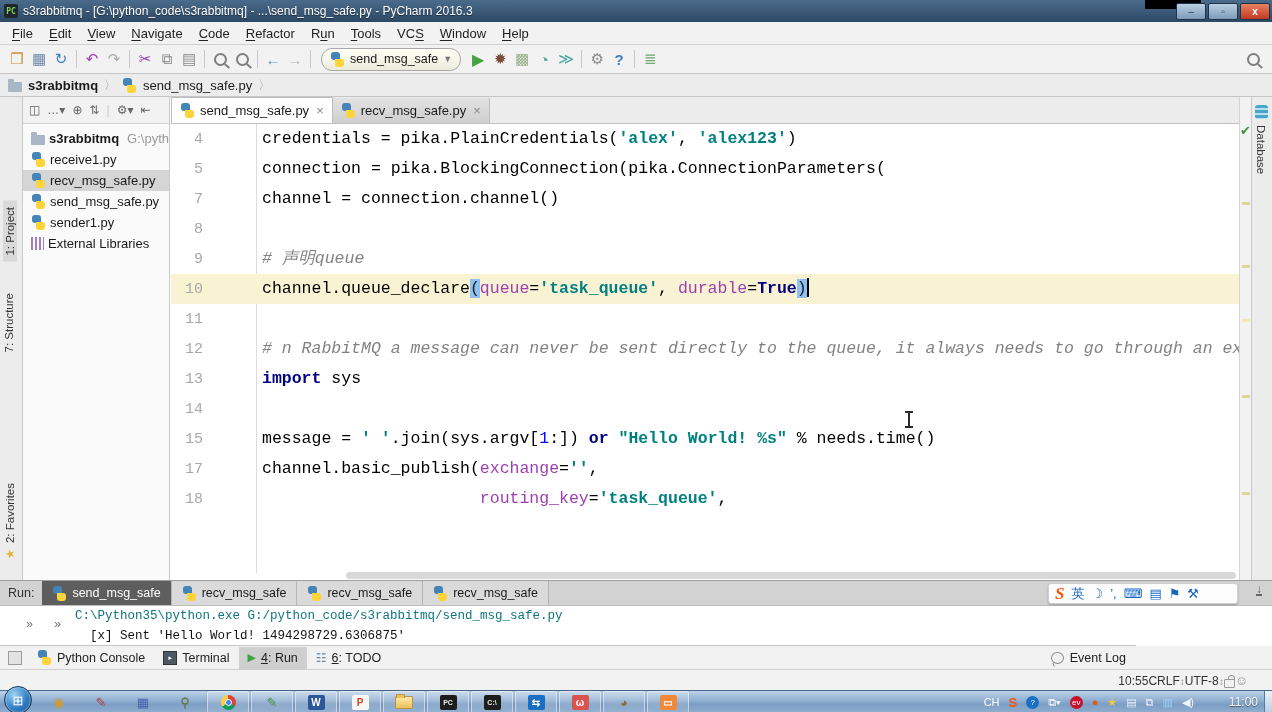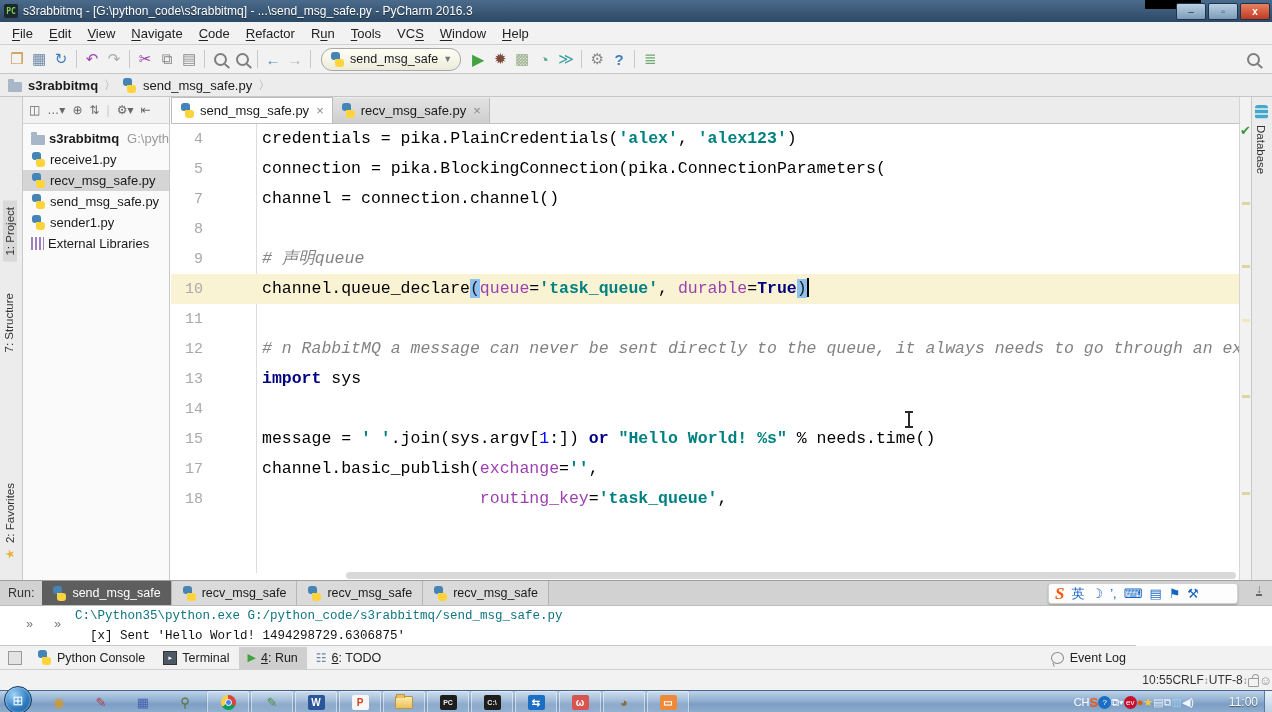--- a/index.html
+++ b/index.html
@@ -102,37 +102,37 @@
   .bwin.active{background:#cfcfcf;}
   .bico-term{width:12px;height:12px;background:#4d5a66;border:1px solid #333;color:#fff;font-size:7px;display:flex;align-items:center;justify-content:center;}
   .bico-run{color:#3fa33f;font-size:11px;}
   .bico-todo{color:#6b87a8;font-size:12px;}
   #eventlog{position:absolute;right:10px;display:flex;align-items:center;gap:6px;font-size:12.5px;color:#222;}
   .balloon{width:11px;height:10px;border:1.5px solid #8a8a8a;border-radius:50%;position:relative;}
   .balloon::after{content:'';position:absolute;bottom:-3px;left:1px;width:4px;height:4px;border-left:1.5px solid #8a8a8a;transform:rotate(-20deg);}
   #toolsq{width:12px;height:12px;border:1px solid #9a9a9a;background:#e3e3e3;margin:0 6px 0 8px;}
   
   #statusbar{position:absolute;left:0;top:669px;width:1272px;height:21px;background:#f2f2f2;border-top:1px solid #cfcfcf;display:flex;align-items:center;box-sizing:border-box;font-size:12px;color:#333;}
-  #statusbar .right{position:absolute;right:0;display:flex;align-items:center;}
+  #statusbar .right{position:absolute;right:24px;display:flex;align-items:flex-end;}
   .updn{color:#8a8a8a;font-size:10px;}
   .lockico{width:9px;height:7px;border:1.5px solid #9a9a9a;border-radius:1px;position:relative;margin-top:4px;}
   .lockico::before{content:'';position:absolute;top:-5px;left:3px;width:5px;height:4px;border:1.5px solid #9a9a9a;border-bottom:none;border-radius:4px 4px 0 0;}
   .hector{color:#8a8a8a;font-size:13px;}
   
   #taskbar{position:absolute;left:0;top:690px;width:1272px;height:22px;background:linear-gradient(#bdd2e8 0%,#93b2d3 40%,#7d9ec4 60%,#8fafd0 100%);border-top:1px solid #49688c;display:flex;align-items:center;}
   #startorb{width:26px;height:26px;border-radius:50%;background:radial-gradient(circle at 35% 30%,#9fd4f7,#2d7cc2 55%,#15497e);border:1px solid #123a60;margin:-4px 6px 0 4px;color:#fff;font-size:13px;display:flex;align-items:center;justify-content:center;box-shadow:0 0 3px rgba(255,255,255,.8) inset;}
   .tbtn{width:40px;height:20px;margin:0 1px;display:flex;align-items:center;justify-content:center;border-radius:2px;}
   .tbtn.boxed{border:1px solid rgba(255,255,255,.5);background:linear-gradient(rgba(255,255,255,.25),rgba(255,255,255,.05));box-shadow:0 0 1px rgba(0,0,0,.4);}
   .tbtn .g{font-size:13px;line-height:1;}
   .tbtn .sq{min-width:15px;height:15px;border-radius:2px;display:flex;align-items:center;justify-content:center;font-weight:bold;}
   .ic-chrome{width:15px;height:15px;border-radius:50%;background:conic-gradient(#db4437 0 33%,#0f9d58 33% 66%,#ffcd40 66% 100%);position:relative;}
   .ic-chrome::after{content:'';position:absolute;left:4px;top:4px;width:7px;height:7px;background:#4285f4;border:1.5px solid #fff;border-radius:50%;box-sizing:border-box;}
   .ic-folder{width:16px;height:11px;background:linear-gradient(#ffe9a8,#e8c25a);border:1px solid #b9934a;border-radius:1px;position:relative;}
   .ic-folder::before{content:'';position:absolute;top:-3px;left:0;width:7px;height:3px;background:#e8c25a;border:1px solid #b9934a;border-bottom:none;border-radius:1px 1px 0 0;}
-  #tray{position:absolute;right:78px;display:flex;align-items:center;color:#fff;}
+  #tray{position:absolute;right:78px;display:flex;align-items:center;gap:9px;color:#fff;}
   .tray-it{font-size:11px;display:flex;align-items:center;justify-content:center;}
   #taskclock{position:absolute;right:14px;color:#fff;font-size:12px;text-shadow:0 1px 1px rgba(0,0,0,.5);}
   #showdesk{position:absolute;right:0;top:0;width:7px;height:22px;background:linear-gradient(#e8f2fa,#b9cfe4);border-left:1px solid #5a7a9c;}
 </style>
 </head>
 <body>
 
 <div id="app">
 
   <div id="titlebar">

